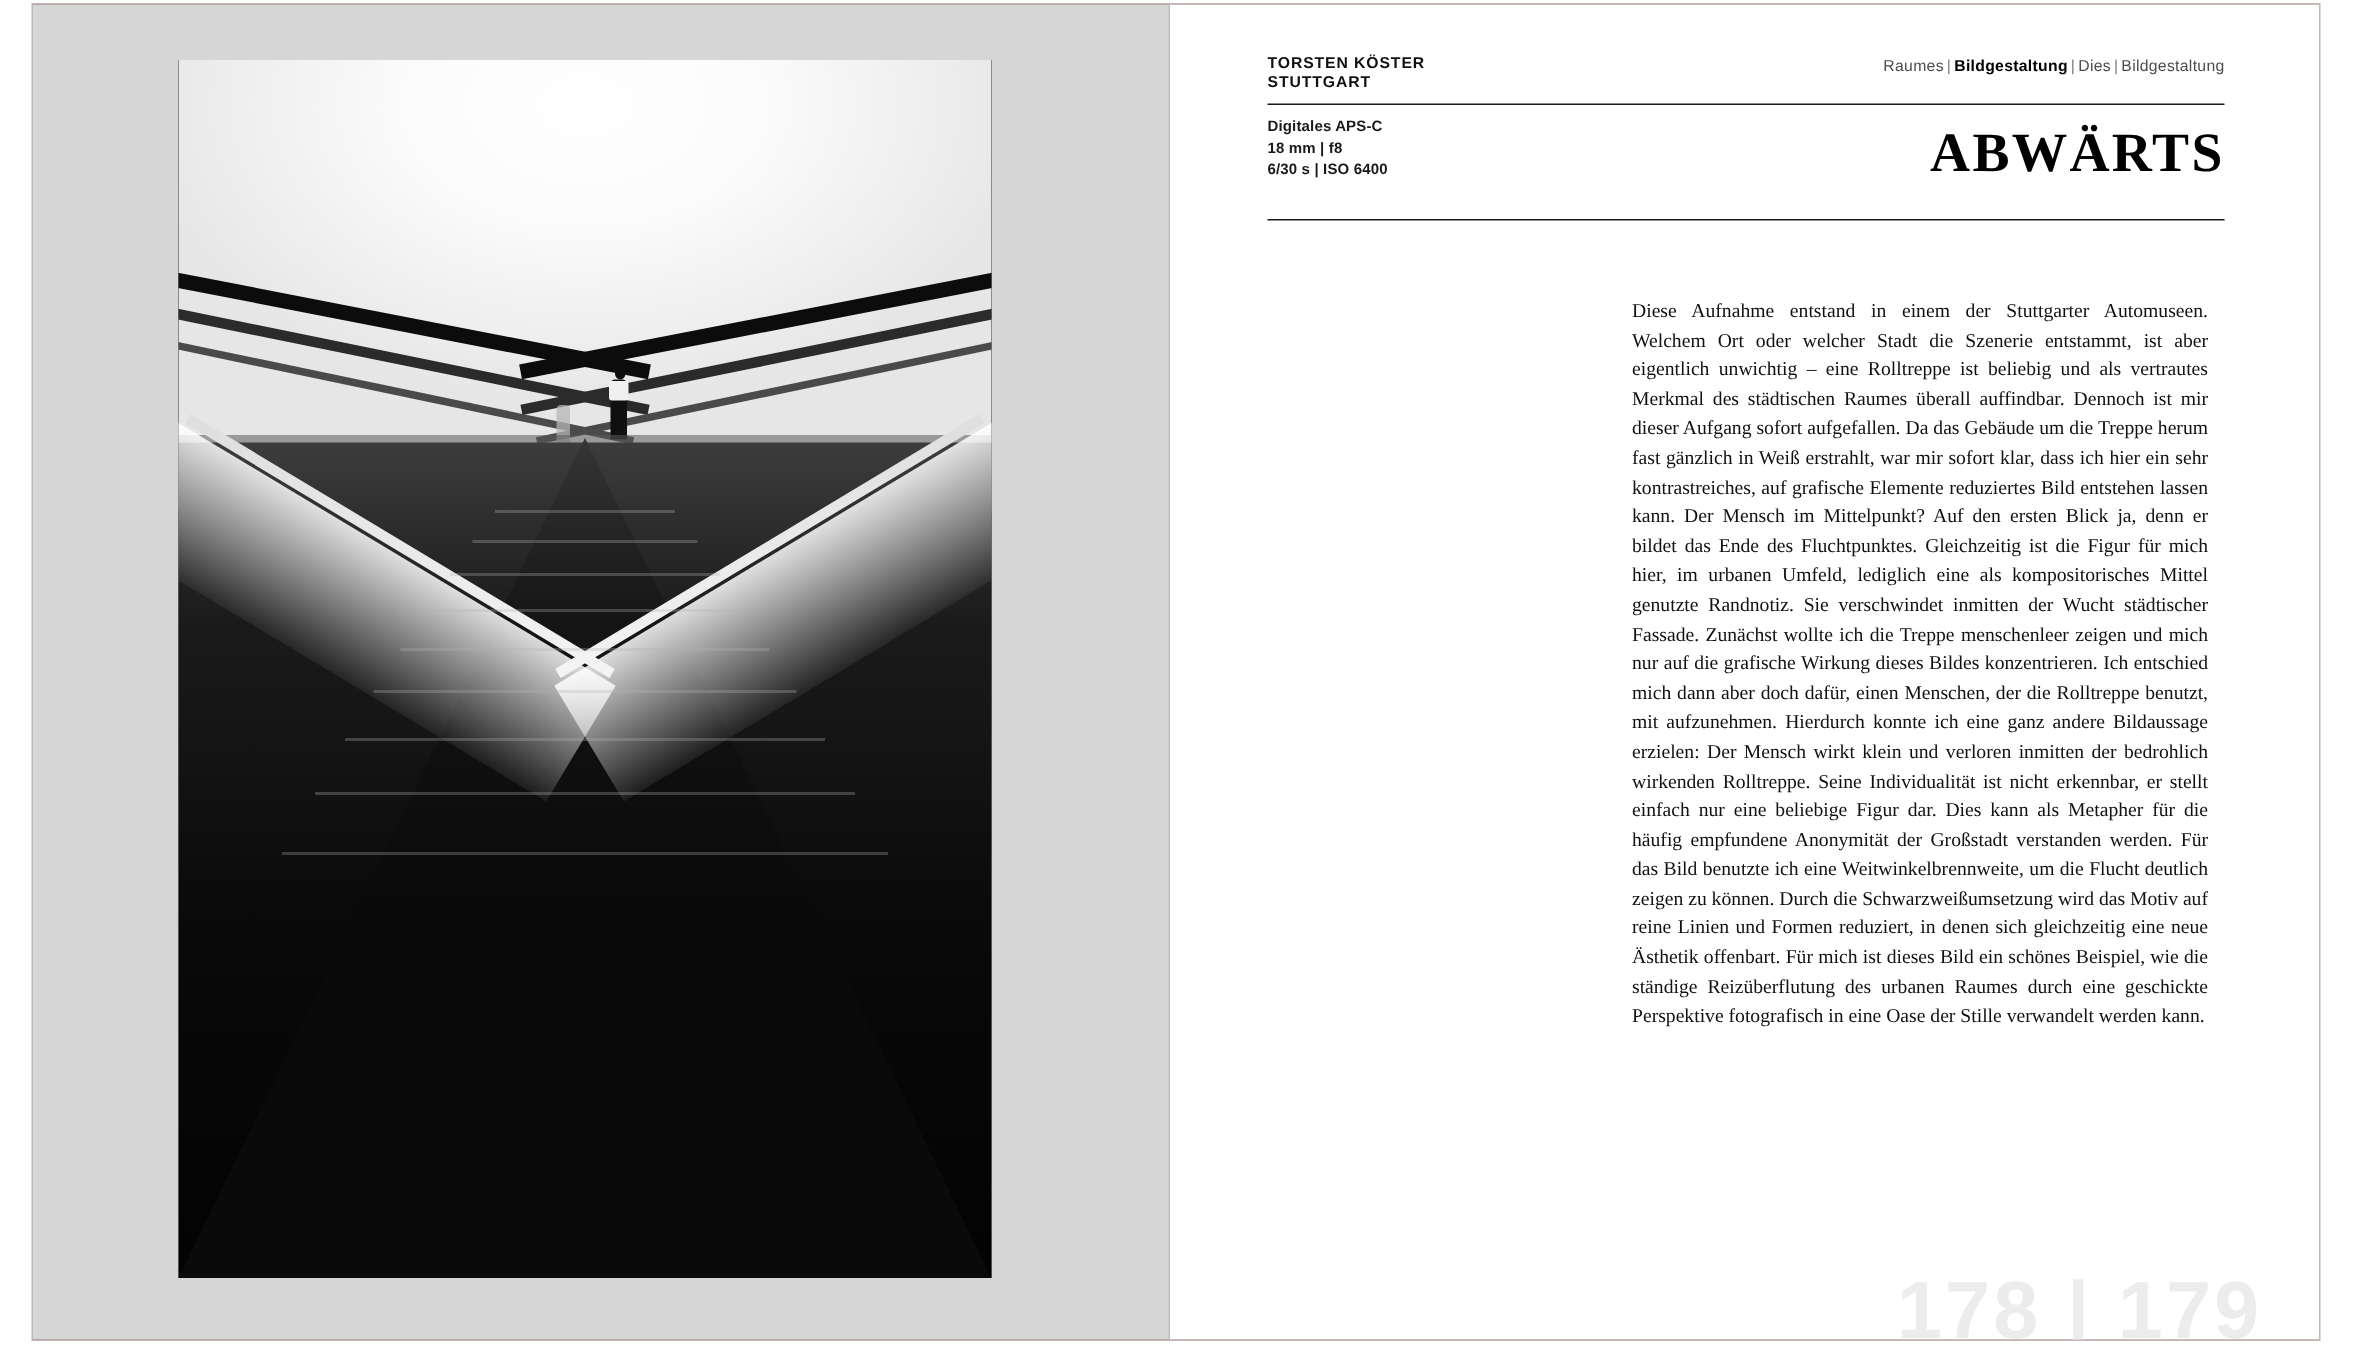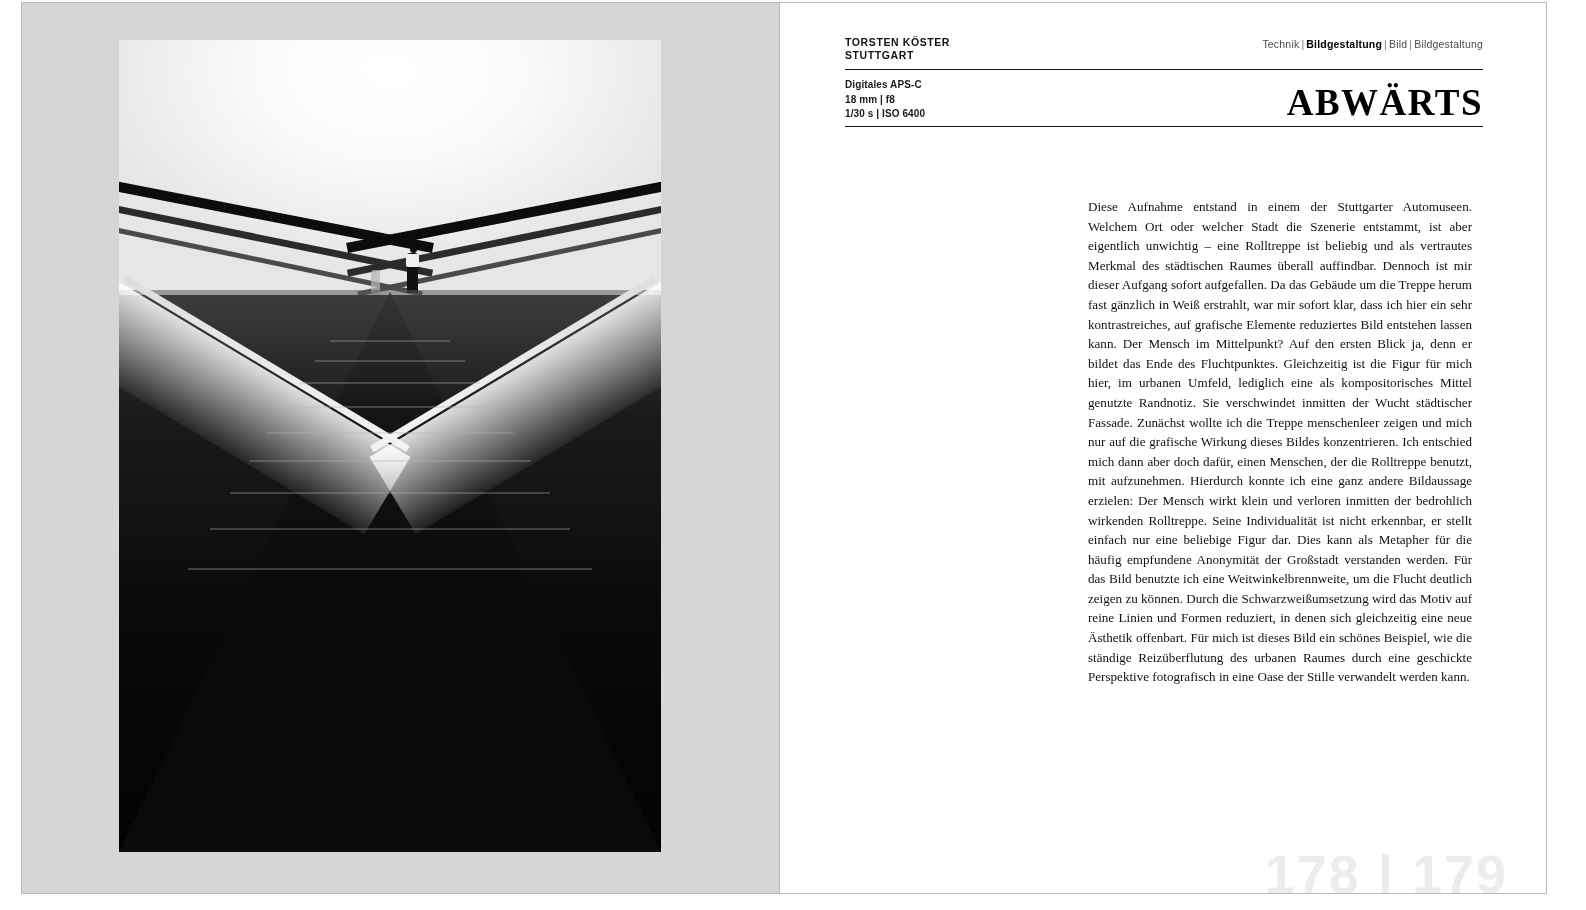--- a/index.html
+++ b/index.html
@@ -198,21 +198,21 @@
     padding-top: 2px;
   }
   .nav .sep { color: #7d7d7d; margin: 0 2px; }
   .nav .active { color: #000; font-weight: bold; }
 
   .header-bottom {
     display: flex;
     justify-content: space-between;
     align-items: flex-end;
     padding-top: 8px;
-    padding-bottom: 4px;
+    padding-bottom: 24px;
     border-bottom: 1px solid #1a1a1a;
   }
   .exif {
     font-size: 10px;
     line-height: 1.45;
     color: #1a1a1a;
     font-weight: bold;
     letter-spacing: .1px;
   }
   .exif div { white-space: nowrap; }
@@ -297,29 +297,29 @@
   <div class="page-right">
 
     <div class="header">
 
       <div class="header-top">
         <div class="author">
           <div>TORSTEN KÖSTER</div>
           <div>STUTTGART</div>
         </div>
         <div class="nav">
-          <span>Technik</span><span class="sep">|</span><span class="active">Bildgestaltung</span><span class="sep">|</span><span>Bild</span><span class="sep">|</span><span>Bildgestaltung</span>
+          <span>Raumes</span><span class="sep">|</span><span class="active">Bildgestaltung</span><span class="sep">|</span><span>Dies</span><span class="sep">|</span><span>Bildgestaltung</span>
         </div>
       </div>
 
       <div class="header-bottom">
         <div class="exif">
           <div>Digitales APS-C</div>
           <div>18 mm | f8</div>
-          <div>1/30 s | ISO 6400</div>
+          <div>6/30 s | ISO 6400</div>
         </div>
         <div class="title">ABWÄRTS</div>
       </div>
 
     </div>
 
     <div class="article">
       <p>Diese Aufnahme entstand in einem der Stuttgarter Automuseen. Welchem Ort oder welcher Stadt die Szenerie entstammt, ist aber eigentlich unwichtig – eine Rolltreppe ist beliebig und als vertrautes Merkmal des städtischen Raumes überall auffindbar. Dennoch ist mir dieser Aufgang sofort aufgefallen. Da das Gebäude um die Treppe herum fast gänzlich in Weiß erstrahlt, war mir sofort klar, dass ich hier ein sehr kontrastreiches, auf grafische Elemente reduziertes Bild entstehen lassen kann. Der Mensch im Mittelpunkt? Auf den ersten Blick ja, denn er bildet das Ende des Fluchtpunktes. Gleichzeitig ist die Figur für mich hier, im urbanen Umfeld, lediglich eine als kompositorisches Mittel genutzte Randnotiz. Sie verschwindet inmitten der Wucht städtischer Fassade. Zunächst wollte ich die Treppe menschenleer zeigen und mich nur auf die grafische Wirkung dieses Bildes konzentrieren. Ich entschied mich dann aber doch dafür, einen Menschen, der die Rolltreppe benutzt, mit aufzunehmen. Hierdurch konnte ich eine ganz andere Bildaussage erzielen: Der Mensch wirkt klein und verloren inmitten der bedrohlich wirkenden Rolltreppe. Seine Individualität ist nicht erkennbar, er stellt einfach nur eine beliebige Figur dar. Dies kann als Metapher für die häufig empfundene Anonymität der Großstadt verstanden werden. Für das Bild benutzte ich eine Weitwinkelbrennweite, um die Flucht deutlich zeigen zu können. Durch die Schwarzweißumsetzung wird das Motiv auf reine Linien und Formen reduziert, in denen sich gleichzeitig eine neue Ästhetik offenbart. Für mich ist dieses Bild ein schönes Beispiel, wie die ständige Reizüberflutung des urbanen Raumes durch eine geschickte Perspektive fotografisch in eine Oase der Stille verwandelt werden kann.</p>
     </div>
 

